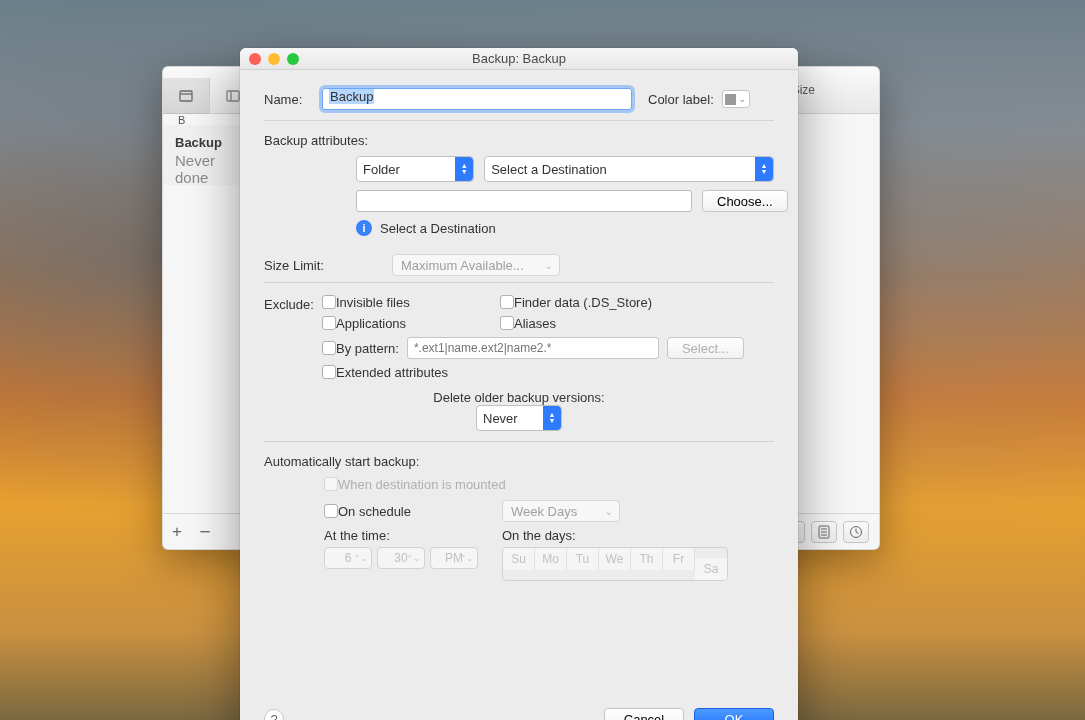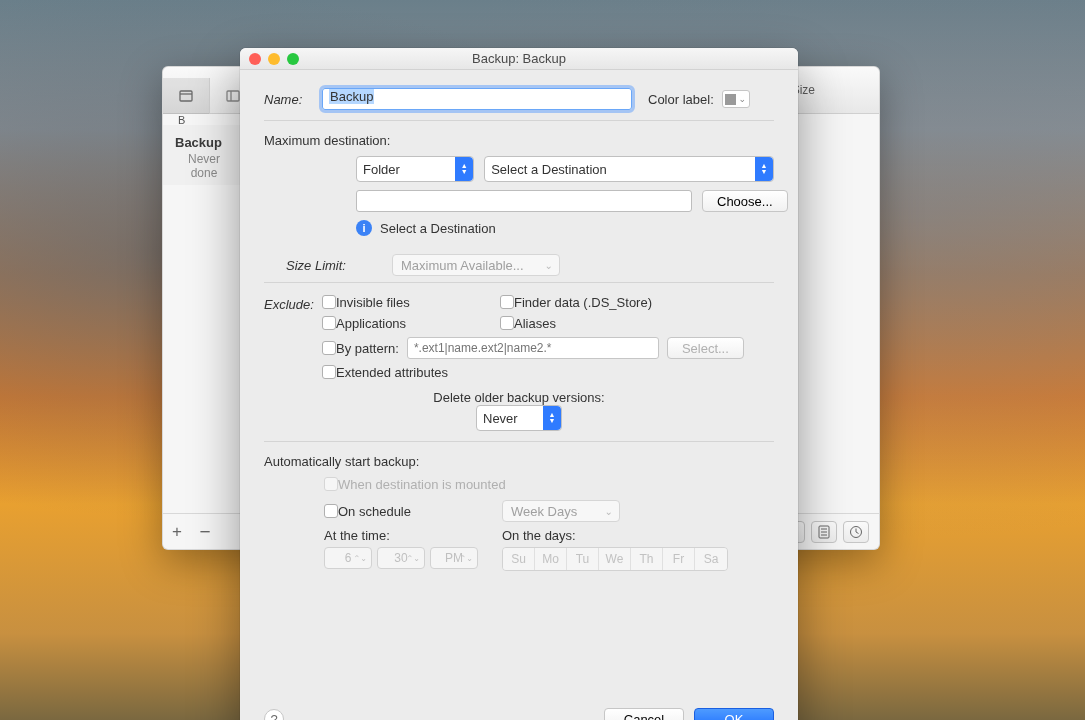--- a/index.html
+++ b/index.html
@@ -9,39 +9,39 @@
 .window-back { position:absolute; left:162px; top:66px; width:718px; height:484px; background:#f6f6f6; border-radius:6px; box-shadow: 0 12px 40px rgba(0,0,0,.35); border:1px solid rgba(0,0,0,.12); }
 .wb-top { height:47px; border-bottom:1px solid #d0d0d0; background:linear-gradient(#fafafa,#e8e8e8); border-radius:6px 6px 0 0; position:relative; }
 .wb-tabbar { position:absolute; left:0; top:11px; display:flex; gap:0; }
 .wb-tab { width:47px; height:36px; border-right:1px solid #d0d0d0; display:flex; align-items:center; justify-content:center; color:#6a6a6a; }
 .wb-tab.active { background: rgba(0,0,0,.08); }
 .wb-label { position:absolute; left:15px; top:47px; font-size:11px; color:#525252; }
 .wb-size { position:absolute; right:64px; top:16px; font-size:12px; color:#5c5c5c; }
 .wb-sidebar { position:absolute; left:0; top:58px; width:82px; height:60px; background:#f0f0f0; }
 .wb-item { padding:10px 12px; }
 .wb-item-title { font-weight:600; font-size:13px; color:#3b3b3b; }
-.wb-item-sub { font-size:12px; color:#8a8a8a; margin-top:2px;text-align:center; }
+.wb-item-sub { font-size:15px; color:#8a8a8a; margin-top:2px; }
 .wb-center { position:absolute; left:548px; top:190px; font-size:18px; color:#a3a3a3; }
 .wb-bottom { position:absolute; left:0; right:0; bottom:0; height:36px; border-top:1px solid #d8d8d8; display:flex; align-items:center; }
 .wb-add { width:28px; text-align:center; font-size:17px; color:#666; }
 .wb-remove { width:28px; text-align:center; font-size:19px; color:#666; }
 .wb-spacer { flex:1; }
 .wb-btn { height:22px; padding:0 12px; border-radius:4px; border:1px solid #c6c6c6; background:linear-gradient(#fafafa,#ececec); font-size:12px; color:#333; margin-right:6px; }
 .wb-iconbtn { width:26px; height:22px; border-radius:4px; border:1px solid #c6c6c6; background:linear-gradient(#fafafa,#ececec); display:flex; align-items:center; justify-content:center; margin-right:6px; color:#555; }
 
 .sheet { position:absolute; left:240px; top:48px; width:558px; height:696px; background:#ececec; border-radius:6px; box-shadow: 0 20px 50px rgba(0,0,0,.4), 0 0 0 1px rgba(0,0,0,.06); }
 .sheet-title { position:absolute; top:0; left:0; right:0; height:22px; background:linear-gradient(#f6f6f6,#e7e7e7); border-radius:6px 6px 0 0; border-bottom:1px solid #d2d2d2; display:flex; align-items:center; }
 .traffic { display:flex; gap:7px; margin-left:9px; }
 .tl { width:12px; height:12px; border-radius:50%; }
 .tl.red { background:#ff5f57; } .tl.yellow { background:#febc2e; } .tl.green { background:#28c840; }
 .sheet-title-text { position:absolute; left:0; right:0; text-align:center; font-size:13px; color:#4a4a4a; }
 
 .sheet-body { position:absolute; top:22px; left:0; right:0; bottom:0; padding:18px 24px 14px 24px; font-size:13px; color:#333; }
 .row { display:flex; align-items:center; margin-bottom:10px; }
-.lbl { text-align:center; padding-right:24px; color:#333;font-style:italic; }
+.lbl { text-align:left; padding-right:24px; color:#333; }
 .input { flex:1; height:22px; border:1px solid #bdbdbd; border-radius:3px; padding:0 6px; font-size:13px; background:#fff; }
 .input.focus { outline:3px solid rgba(80,150,255,.45); border-color:#6aa7f8; }
 .sel-text { background:#b5d7ff; padding:0 1px; }
 .colorlabel { width:28px; height:18px; border:1px solid #c6c6c6; border-radius:3px; display:flex; align-items:center; justify-content:center; background:#fff; }
 .graybox { width:11px; height:11px; background:#9a9a9a; }
 .hr { height:1px; background:#d4d4d4; margin:6px 0 12px; }
 
 .section-lbl { color:#333; margin-bottom:8px; }
 .indent { padding-left:92px; }
 .popup { height:22px; border:1px solid #c0c0c0; border-radius:4px; background:#fff; display:inline-flex; align-items:center; padding:12px 6px; font-size:13px; position:relative; }
@@ -56,21 +56,21 @@
 .chk { display:inline-flex; gap:0; }
 .chkbox { width:14px; height:14px; border:1px solid #b0b0b0; border-radius:3px; background:#fff; }
 .chk.disabled { color:#b0b0b0; }
 .chk.disabled .chkbox { border-color:#d6d6d6; background:#f6f6f6; }
 .pattern-input { width:252px; height:22px; border:1px solid #c6c6c6; border-radius:3px; padding:0 6px; font-size:12px; color:#1d4ed8; }
 
 .stepper { width:48px; height:22px; border:1px solid #d2d2d2; border-radius:4px; background:#f5f5f5; color:#c0c0c0; display:inline-flex; align-items:center; justify-content:center; font-size:12px; position:relative; }
 .stepper::after { content:"⌃⌄"; position:absolute; right:4px; font-size:8px; color:#c0c0c0; }
 .seg { display:inline-flex; border:1px solid #d2d2d2; border-radius:4px; overflow:hidden; }
 .seg span { width:32px; height:22px; display:flex; align-items:center; justify-content:center; font-size:12px; color:#c2c2c2; background:#f5f5f5; border-right:1px solid #e0e0e0; }
-.seg span:last-child { border-right:none; }
+.seg span:last-child { border-right:none;margin-top:10px; }
 
 .help { width:20px; height:20px; border-radius:50%; border:1px solid #c6c6c6; background:#fff; color:#6a6a6a; display:flex; align-items:center; justify-content:center; font-size:13px; }
 .footer { position:absolute; left:24px; right:24px; bottom:14px; display:flex; align-items:center; }
 .footer .spacer { flex:1; }
 </style>
 </head>
 <body class="desktop-bg">
 
 <div class="window-back">
   <div class="wb-top">
@@ -139,21 +139,21 @@
       <div style="width:16px;"></div>
       <div>Color label:</div>
       <div style="width:8px;"></div>
       <div class="colorlabel">
           <div class="graybox"></div>
           <span style="font-size:9px;margin-left:2px;color:#888;">⌄</span>
         </div>
     </div>
     <div class="hr"></div>
 
-    <div class="section-lbl">Maximum destination:</div>
+    <div class="section-lbl">Backup attributes:</div>
     <div class="indent" style="margin-bottom:8px; display:flex; gap:10px;">
       <div class="popup" style="width:122px;">
         <span>Folder</span>
           <span class="arrows">▲<br>▼</span>
       </div>
       <div class="popup" style="width:300px;">
         <span>Select a Destination</span>
           <span class="arrows">▲<br>▼</span>
       </div>
     </div>

